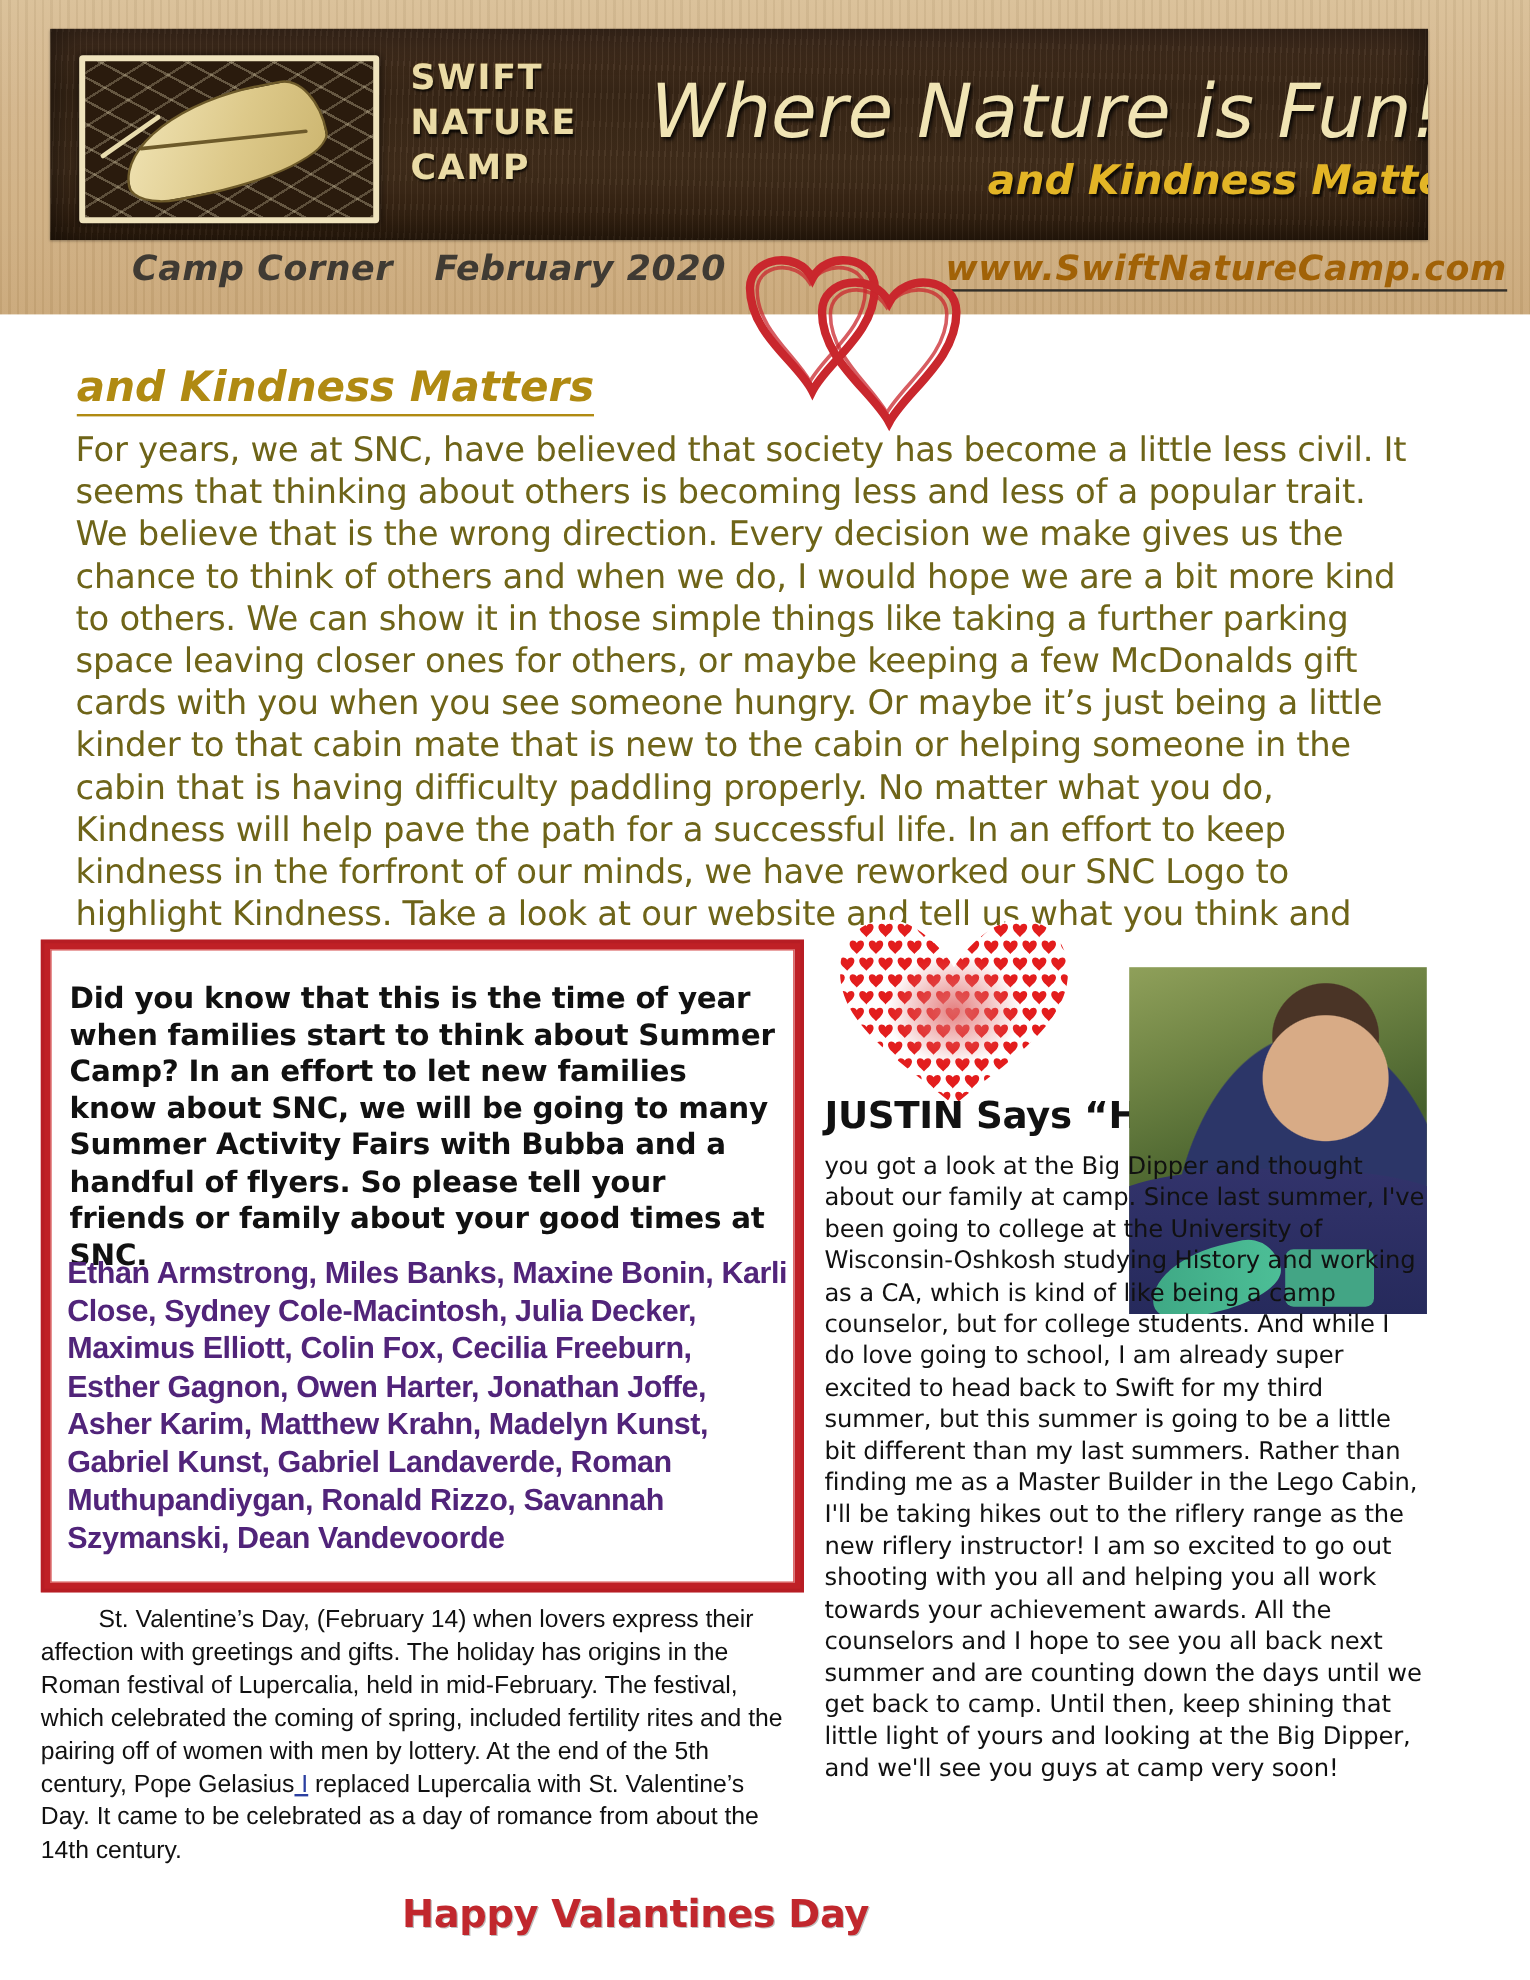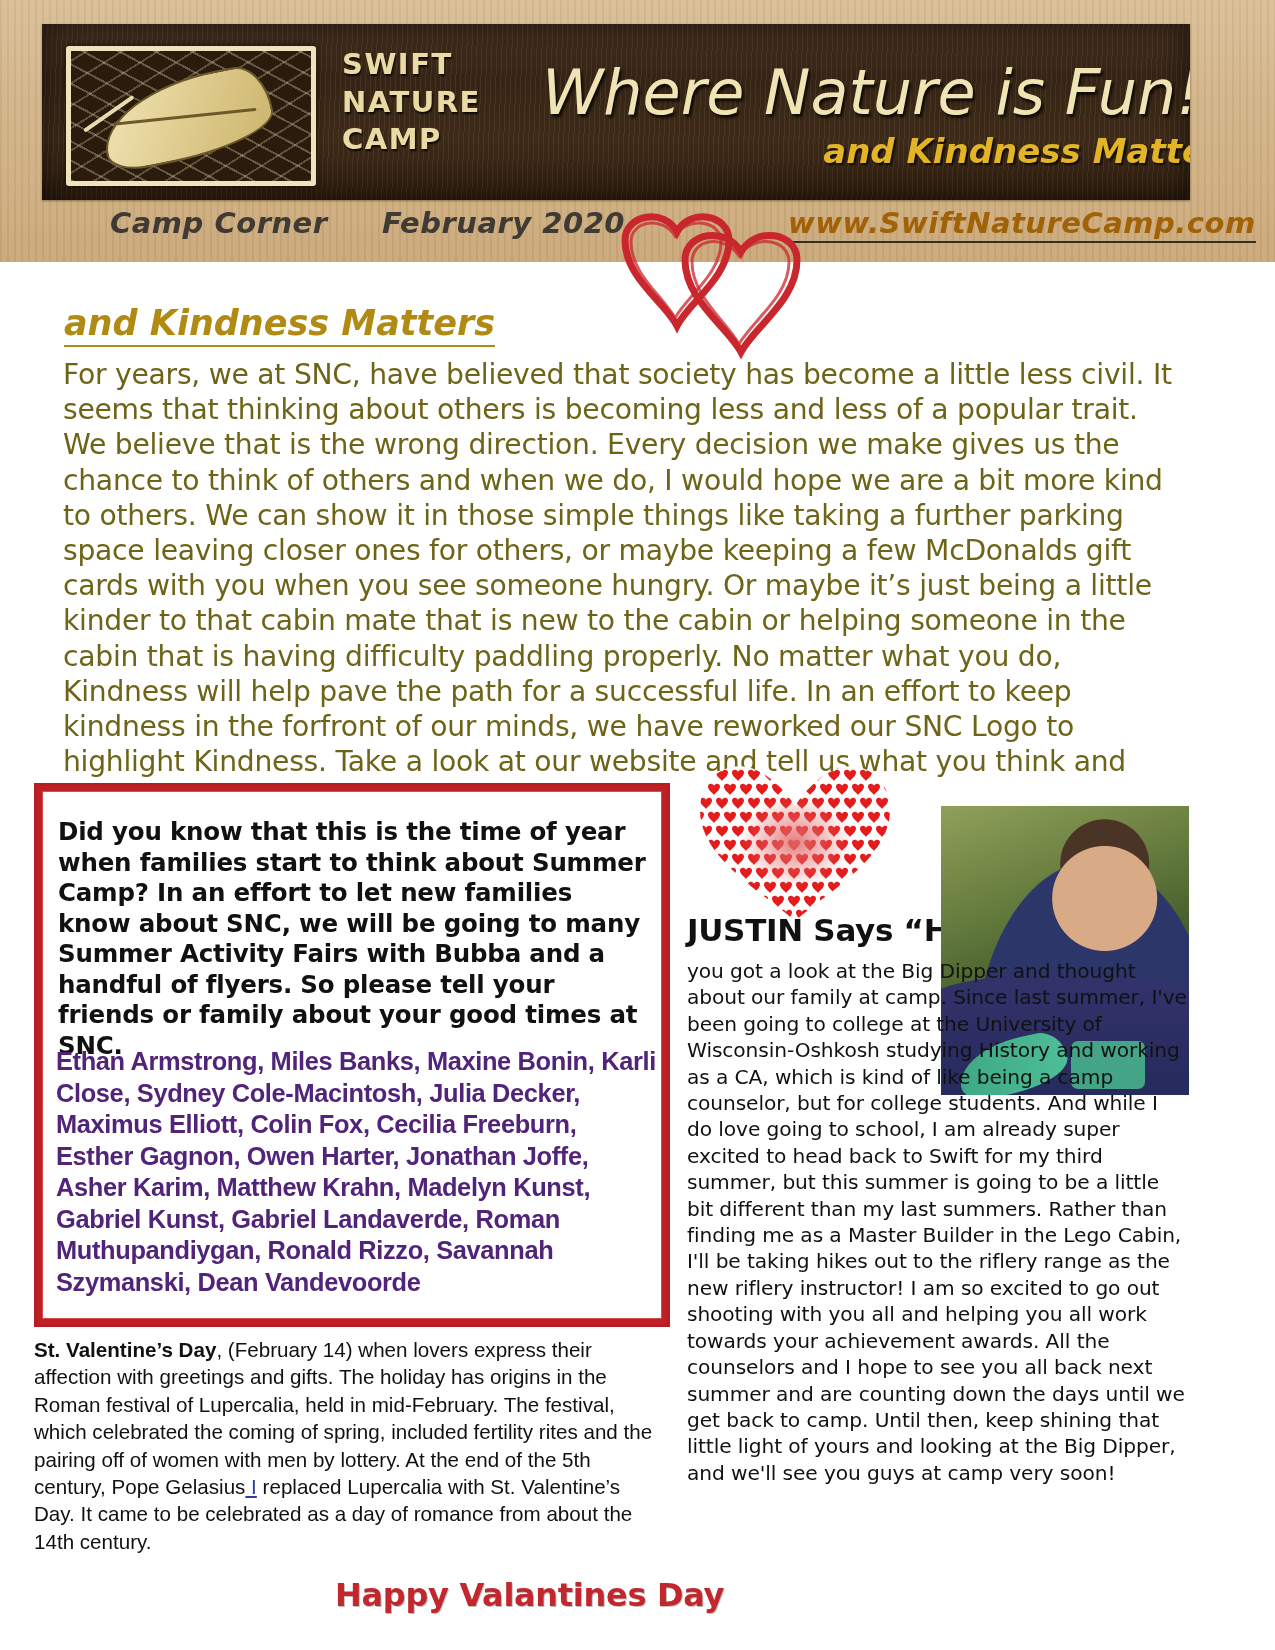--- a/index.html
+++ b/index.html
@@ -76,21 +76,21 @@
   }
   .mast{
     position:absolute;left:0;top:206px;width:1035px;height:46px;
   }
   .mast span{
     position:absolute;top:0;
     font-family:"DejaVu Sans",sans-serif;font-weight:bold;font-style:italic;
     color:#3f3a33;font-size:29px;letter-spacing:.5px;white-space:nowrap;
   }
   .mast .m-corner{left:110px;}
-  .mast .m-date{left:382px;}
+  .mast .m-date{left:362px;}
   .mast .m-url{left:788px;color:#a16207;border-bottom:2px solid #332f28;padding-bottom:1px;}
 
   
   .hearts-pair{position:absolute;left:565px;top:196px;width:300px;height:170px;}
 
   
   .kindness-title{
     position:absolute;left:64px;top:303px;
     font-family:"DejaVu Sans",sans-serif;font-weight:bold;font-style:italic;
     font-size:35px;color:#b08a12;
@@ -171,21 +171,21 @@
     text-align:left;
   }
   .indent-block{width:250px;}
 
   
   .valentine{
     position:absolute;left:34px;top:1336px;width:620px;
     font-family:"Liberation Sans",sans-serif;
     font-size:20.6px;line-height:27.4px;color:#111;
   }
-  .valentine b{font-weight:bold;}
+  .valentine b{font-weight:normal;margin-left:48px;}
   .valentine .link{color:#2b3fa0;text-decoration:underline;}
   .happy{
     position:absolute;left:335px;top:1576px;
     font-family:"DejaVu Sans",sans-serif;font-weight:bold;
     font-size:32px;color:#c1272d;letter-spacing:-.3px;white-space:nowrap;
     text-shadow:1px 1px 0 rgba(0,0,0,.25);
   }
 </style>
 </head>
 <body>

